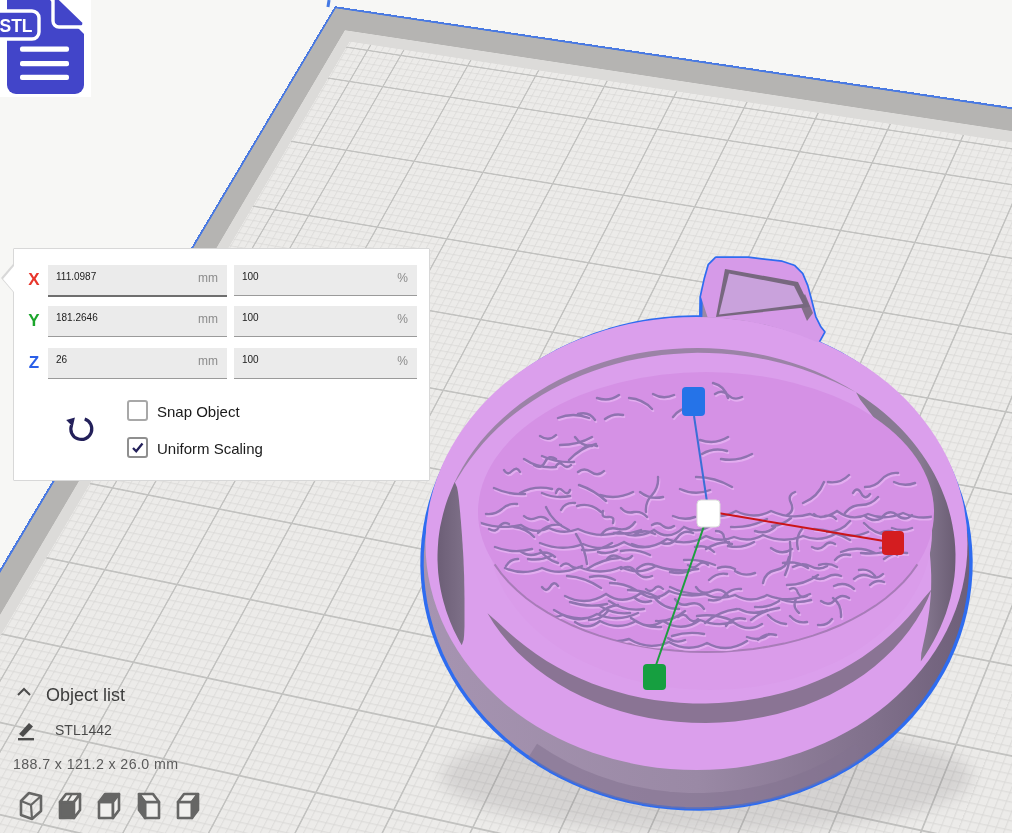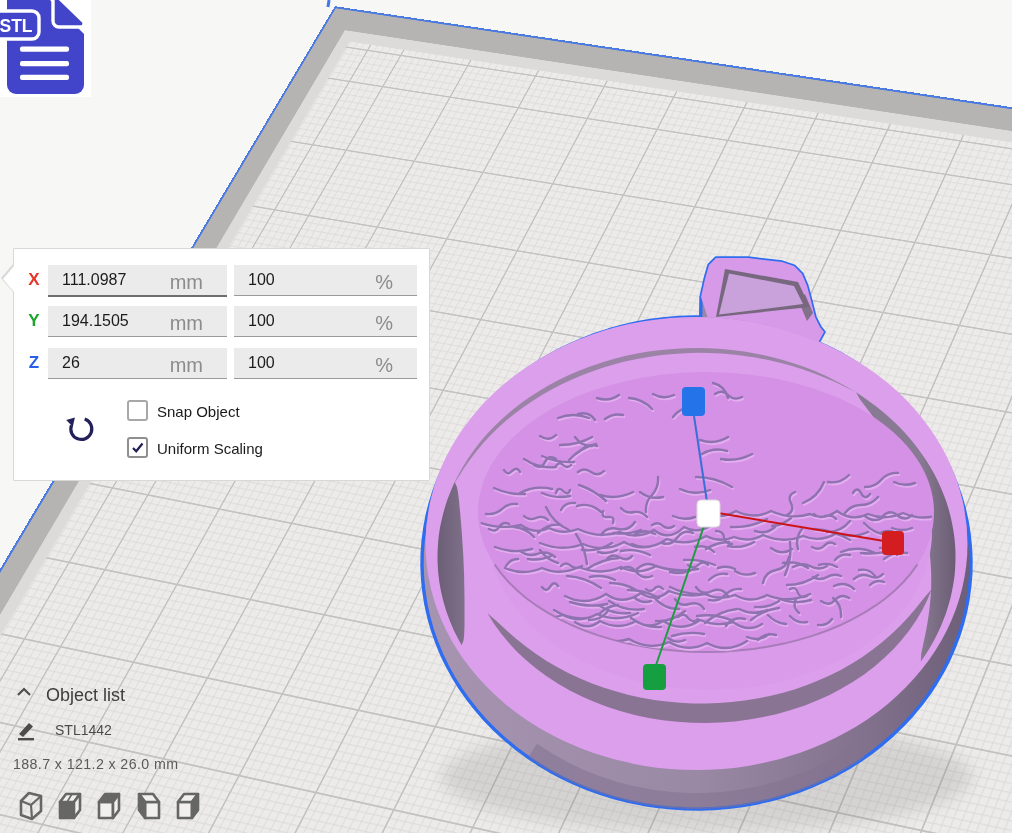--- a/index.html
+++ b/index.html
@@ -21,22 +21,22 @@
 #panel{position:absolute;left:13px;top:248px;width:415px;height:231px;background:#fff;
  border:1px solid #d8d8d8;border-radius:1px}
 #panel .notch{position:absolute;left:-11px;top:17px;width:0;height:0;
  border-top:13px solid transparent;border-bottom:13px solid transparent;border-right:11px solid #fff}
 #panel .notchb{position:absolute;left:-13px;top:15px;width:0;height:0;
  border-top:14px solid transparent;border-bottom:14px solid transparent;border-right:12px solid #d8d8d8}
 .row{position:absolute;height:31px}
 .lab{position:absolute;left:10px;top:5px;width:20px;font-size:17px;font-weight:bold;text-align:center}
 .f1{position:absolute;left:34px;top:0;width:179px;height:30px;background:#ebebeb;border-bottom:1px solid #9a9a9a}
 .f2{position:absolute;left:220px;top:0;width:183px;height:30px;background:#ebebeb;border-bottom:1px solid #9a9a9a}
-.val{position:absolute;left:14px;top:6px;font-size:16px;color:#1b1b1b}
-.unit{position:absolute;right:24px;top:6px;font-size:20px;color:#8c8c8c}
+.val{position:absolute;left:8px;top:6px;font-size:10px;color:#1b1b1b}
+.unit{position:absolute;right:9px;top:6px;font-size:12px;color:#8c8c8c}
 .cb{position:absolute;width:17px;height:17px;background:#fff;border:2px solid #a8a8a8;border-radius:3px}
 .cl{position:absolute;font-size:15px;color:#1a1a1a}
 .txt{position:absolute;white-space:nowrap}
 svg{position:absolute;left:0;top:0}
 </style></head><body>
 <div id="view">
  <div id="plate">
       <div class="strip"></div>
       <div class="grid"></div>
       <div class="bl"></div>
@@ -115,21 +115,21 @@
           <div class="unit">mm</div>
         </div>
    <div class="f2">
           <div class="val">100</div>
           <div class="unit">%</div>
         </div>
   </div>
   <div class="row" style="left:0;top:57px">
    <div class="lab" style="color:#1ba52b">Y</div>
    <div class="f1">
-          <div class="val">194.1505</div>
+          <div class="val">181.2646</div>
           <div class="unit">mm</div>
         </div>
    <div class="f2">
           <div class="val">100</div>
           <div class="unit">%</div>
         </div>
   </div>
   <div class="row" style="left:0;top:99px">
    <div class="lab" style="color:#2b5fe8">Z</div>
    <div class="f1">

